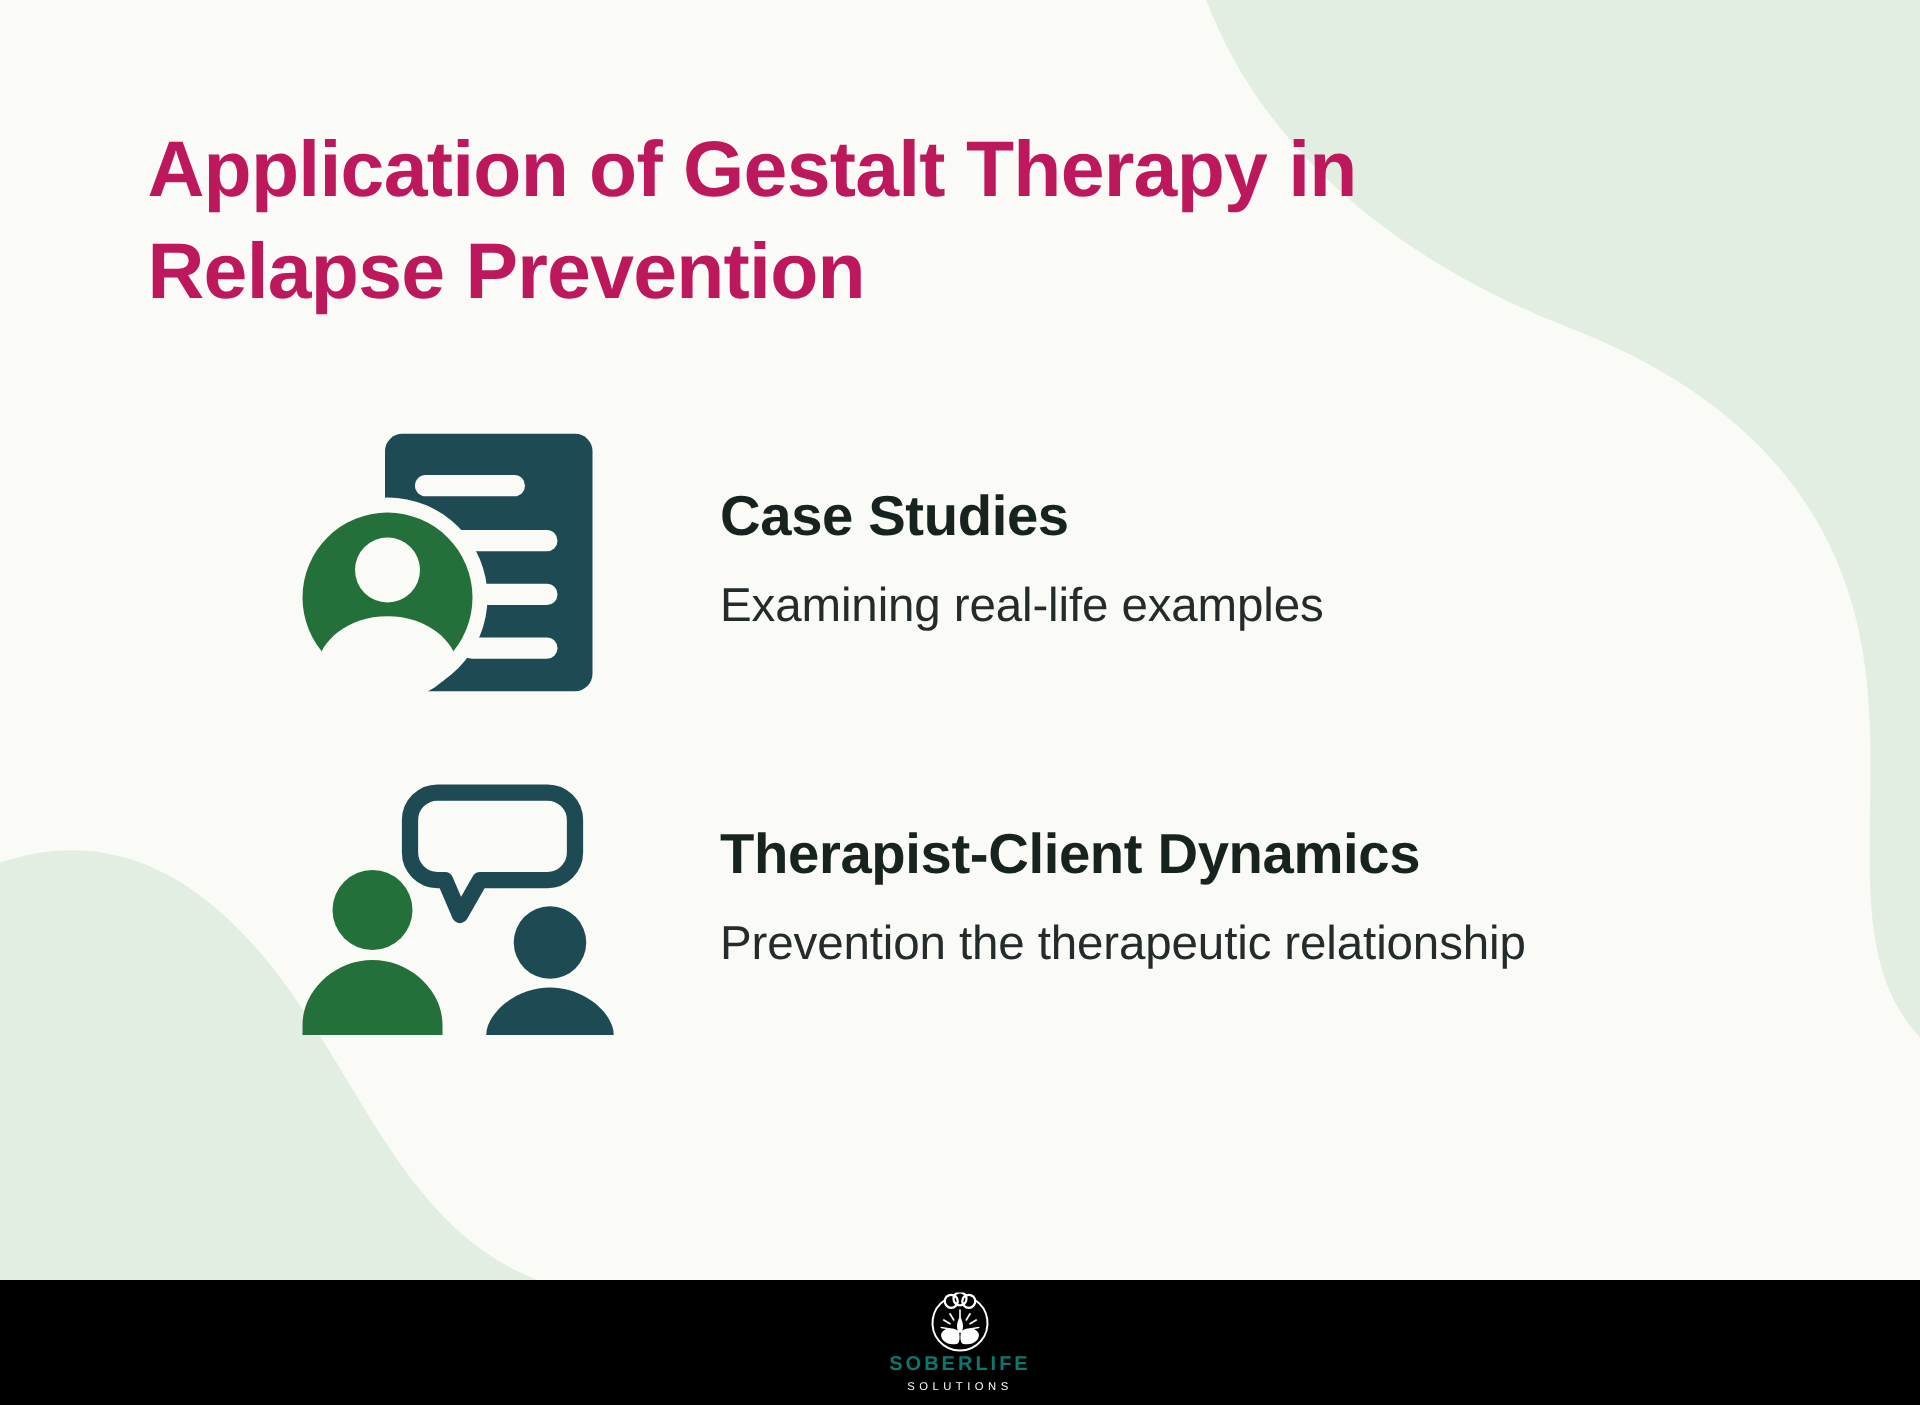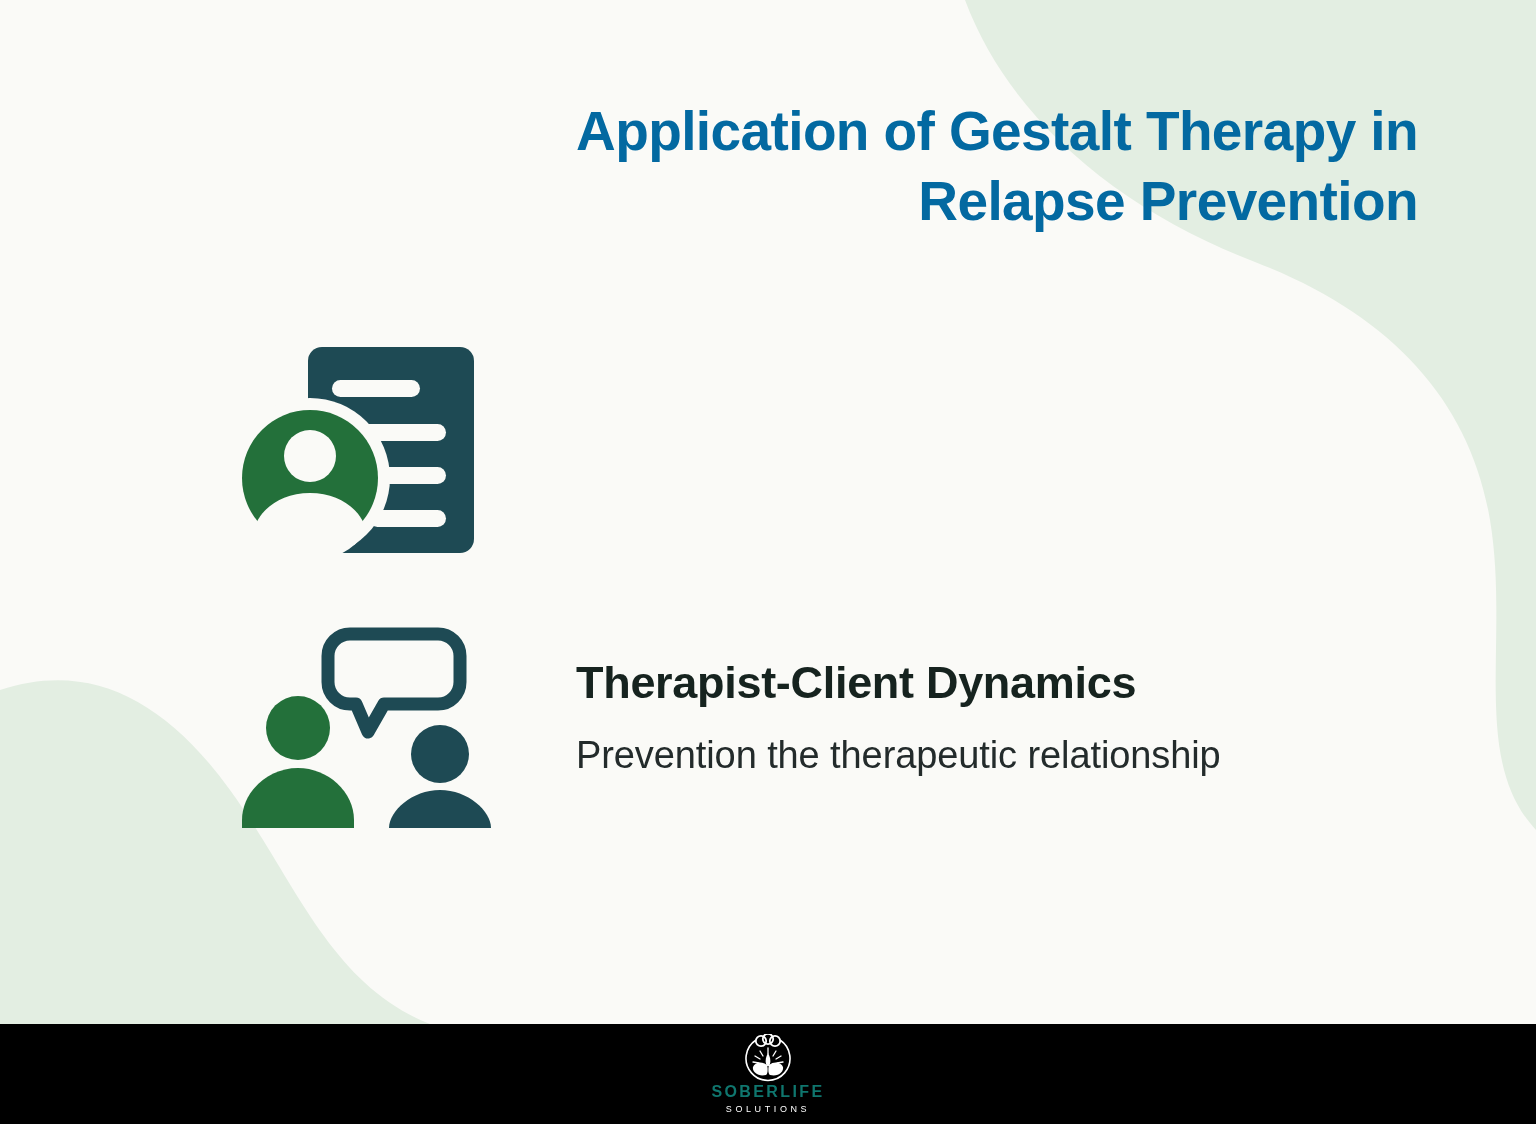--- a/index.html
+++ b/index.html
@@ -25,26 +25,26 @@
     height: 1124px;
     pointer-events: none;
   }
 
   
   .title {
     position: absolute;
     top: 96px;
     left: 118px;
     width: 1300px;
-    text-align: right;
-    font-size: 55px;
+    text-align: left;
+    font-size: 63px;
     line-height: 1.28;
     font-weight: 700;
     letter-spacing: -0.6px;
-    color: #0369a1;
+    color: #be185d;
   }
 
   
   .feature {
     position: absolute;
     display: flex;
     align-items: flex-start;
   }
   .feature-icon {
     flex: 0 0 auto;
@@ -143,20 +143,24 @@
 
         <circle cx="78" cy="142" r="80" fill="#fafaf7"></circle>
 
         <circle cx="78" cy="142" r="68" fill="#23703a"></circle>
 
         <circle cx="78" cy="120" r="26" fill="#fafaf7"></circle>
 
         <path d="M78,157 C110,157 132,177 134,196 A68,68 0 0 1 22,196 C24,177 46,157 78,157 Z" fill="#fafaf7"></path>
       </svg>
     </div>
+    <div class="feature-text">
+      <p class="feature-title">Case Studies</p>
+      <p class="feature-sub">Examining real-life examples</p>
+    </div>
   </div>
 
   <div class="feature" id="feature-2">
     <div class="feature-icon">
       <svg width="262" height="218" viewBox="0 0 262 218" aria-hidden="true">
 
         <path d="M118,14 H206 A22,22 0 0 1 228,36 V62 A22,22 0 0 1 206,84 H152
                  L136,112 L124,84 H118 A22,22 0 0 1 96,62 V36 A22,22 0 0 1 118,14 Z" fill="none" stroke="#1e4a54" stroke-width="13" stroke-linejoin="round" stroke-linecap="round"></path>
 
         <circle cx="66" cy="108" r="32" fill="#23703a"></circle>

